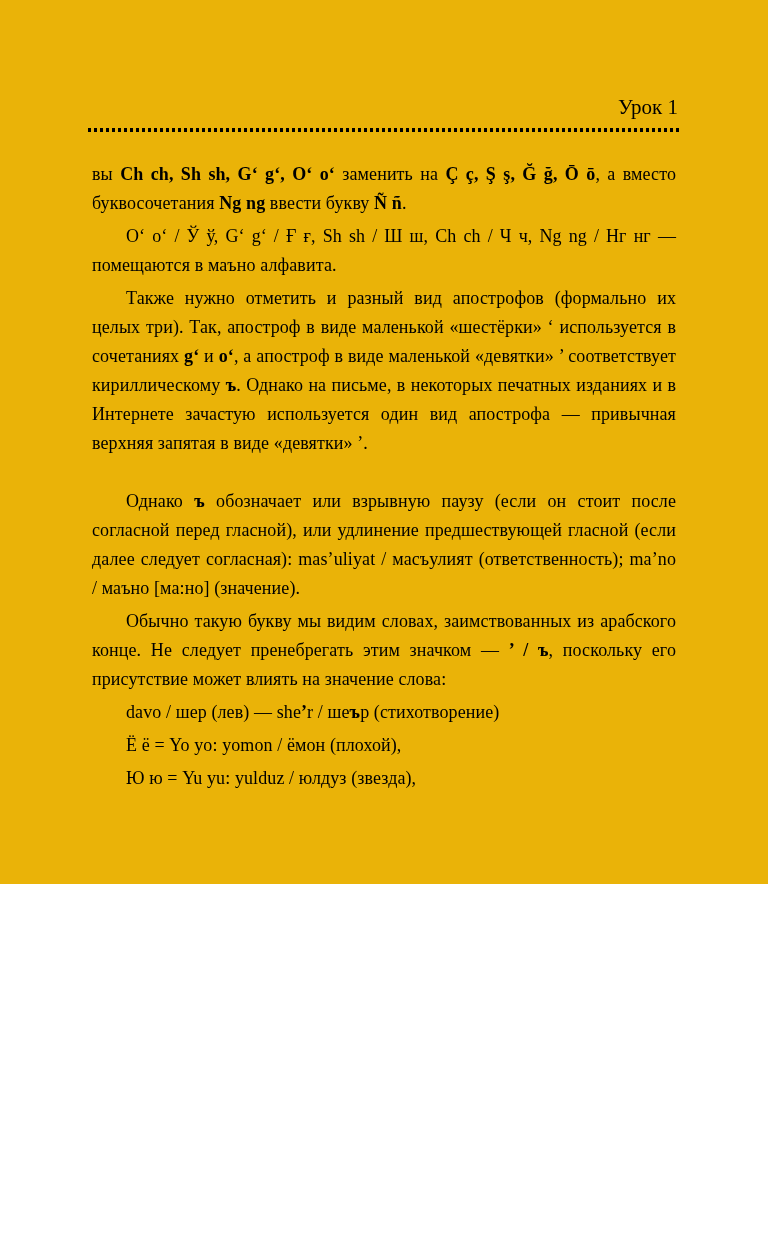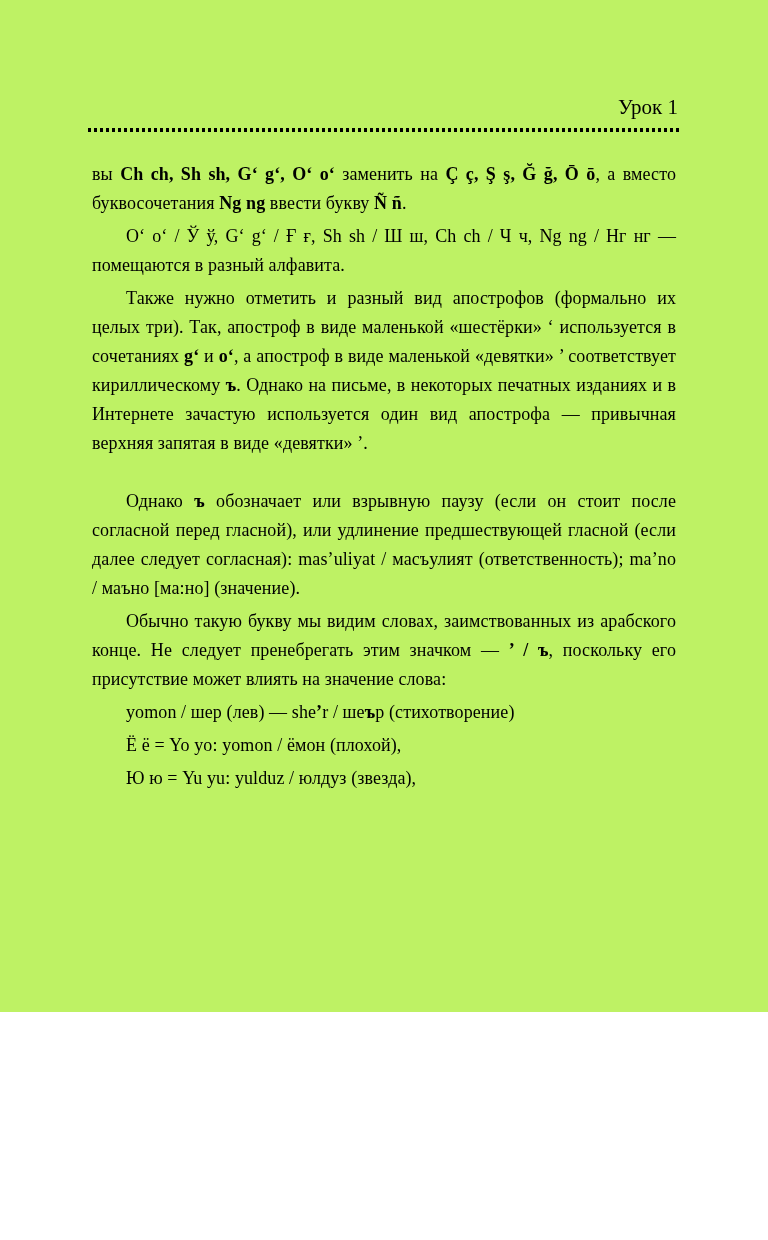--- a/index.html
+++ b/index.html
@@ -3,22 +3,22 @@
 <meta charset="utf-8">
 <style>
   html, body {
     margin: 0;
     padding: 0;
     background: #ffffff;
   }
   .page {
     position: relative;
     width: 768px;
-    height: 1012px;
-    background: #bef264;
+    height: 884px;
+    background: #eab308;
     color: #000000;
     font-family: "Liberation Serif", "DejaVu Serif", serif;
     box-sizing: border-box;
     padding: 96px 88px 0 88px;
     overflow: hidden;
   }
   .header-title {
     text-align: right;
     font-size: 21px;
     line-height: 23px;
@@ -68,25 +68,25 @@
 
 <div class="page">
 
   <div class="header">
     <div class="header-title">Урок 1</div>
     <div class="header-rule"></div>
   </div>
 
   <div class="content" id="content">
       <p class="para"><span>вы </span><b>Ch ch, Sh sh, G‘ g‘, O‘ o‘</b><span> заменить на </span><b>Ç ç, Ş ş, Ğ ğ, Ō ō</b><span>, а вместо буквосочетания </span><b>Ng ng</b><span> ввести букву </span><b>Ñ ñ</b><span>.</span></p>
-      <p class="para indent"><span>O‘ o‘ / Ў ў, G‘ g‘ / Ғ ғ, Sh sh / Ш ш, Ch ch / Ч ч, Ng ng / Нг нг — помещаются в разный алфавита.</span></p>
+      <p class="para indent"><span>O‘ o‘ / Ў ў, G‘ g‘ / Ғ ғ, Sh sh / Ш ш, Ch ch / Ч ч, Ng ng / Нг нг — помещаются в маъно алфавита.</span></p>
       <p class="para indent"><span>Также нужно отметить и разный вид апострофов (формально их целых три). Так, апостроф в виде маленькой «шестёрки» ‘ используется в сочетаниях </span><b>g‘</b><span> и </span><b>o‘</b><span>, а апостроф в виде маленькой «девятки» ’ соответствует кириллическому </span><b>ъ</b><span>. Однако на письме, в некоторых печатных изданиях и в Интернете зачастую используется один вид апострофа — привычная верхняя запятая в виде «девятки» ’.</span></p>
       <p class="para indent gap"><span>Однако </span><b>ъ</b><span> обозначает или взрывную паузу (если он стоит после согласной перед гласной), или удлинение предшествующей гласной (если далее следует согласная): mas’uliyat / масъулият (ответственность); ma’no / маъно [ма:но] (значение).</span></p>
       <p class="para indent"><span>Обычно такую букву мы видим словах, заимствованных из арабского конце. Не следует пренебрегать этим значком — </span><b>’ / ъ</b><span>, поскольку его присутствие может влиять на значение слова:</span></p>
-      <p class="para indent"><span>yomon / шер (лев) — she</span><b>’</b><span>r / ше</span><b>ъ</b><span>р (стихотворение)</span></p>
+      <p class="para indent"><span>davo / шер (лев) — she</span><b>’</b><span>r / ше</span><b>ъ</b><span>р (стихотворение)</span></p>
       <p class="para indent"><span>Ё ё = Yo yo: yomon / ёмон (плохой),</span></p>
       <p class="para indent"><span>Ю ю = Yu yu: yulduz / юлдуз (звезда),</span></p>
     </div>
 
   <div class="footer">
     <span class="dots"></span>
     <span class="pagenum">9</span>
     <span class="dots"></span>
   </div>
 

